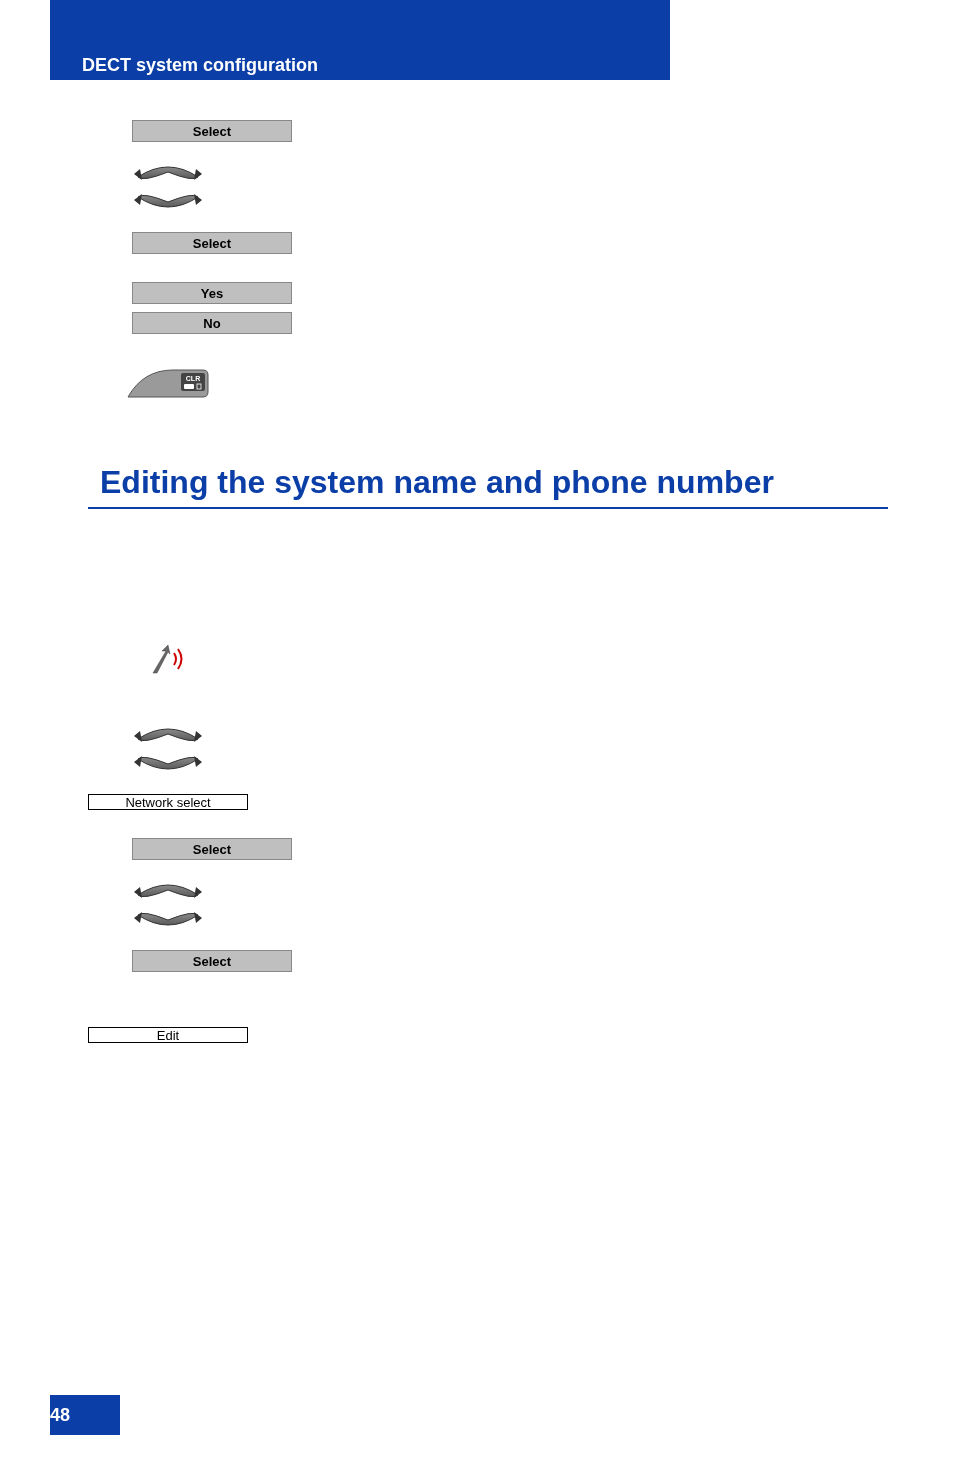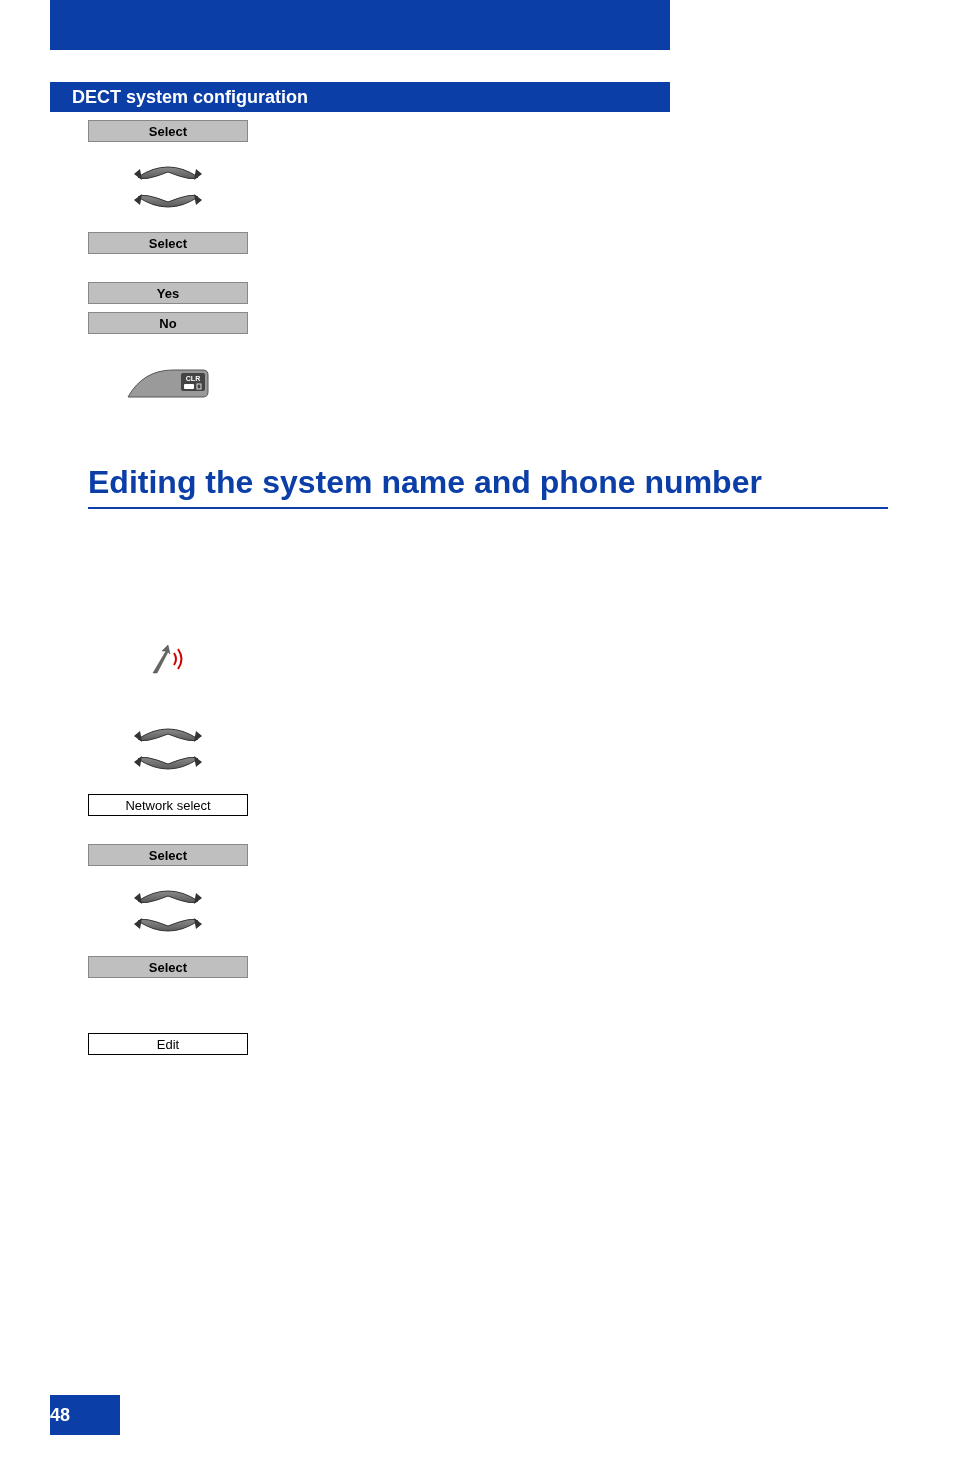--- a/index.html
+++ b/index.html
@@ -20,22 +20,21 @@
     }
     .header-bar {
       position: absolute;
       top: 50px;
       left: 50px;
       width: 620px;
       height: 30px;
       background: #0b3ea7;
       display: flex;
       align-items: center;
-      padding-left: 22px;
-      margin-top: 32px;
+      padding-left: 32px;
     }
     .header-text {
       color: #fff;
       font-weight: bold;
       font-size: 18px;
     }
     .content {
       position: absolute;
       top: 120px;
       left: 88px;
@@ -45,24 +44,25 @@
       width: 160px;
       height: 22px;
       background: #bfbfbf;
       border: 1px solid #888;
       display: flex;
       align-items: center;
       justify-content: center;
       font-size: 13px;
       font-weight: bold;
       color: #000;
+      margin-left: 44px;
     }
     .softkey-outline {
       width: 160px;
-      height: 22px;
+      height: 16px;
       background: #fff;
       border: 1.5px solid #000;
       display: flex;
       align-items: center;
       justify-content: center;
       font-size: 13px;
       color: #000;
     }
     .nav-icon {
       display: flex;
@@ -81,20 +81,21 @@
     }
     .row-spacer-sm { height: 18px; }
     .row-spacer-md { height: 28px; }
     .row-spacer-lg { height: 50px; }
     .section-title {
       color: #0b3ea7;
       font-size: 32px;
       font-weight: bold;
       margin-top: 12px;
       margin-bottom: 6px;
+      margin-left: 12px;
     }
     .section-underline {
       height: 2px;
       width: 800px;
       background: #0b3ea7;
     }
     .signal-icon {
       width: 160px;
       display: flex;
       justify-content: center;

